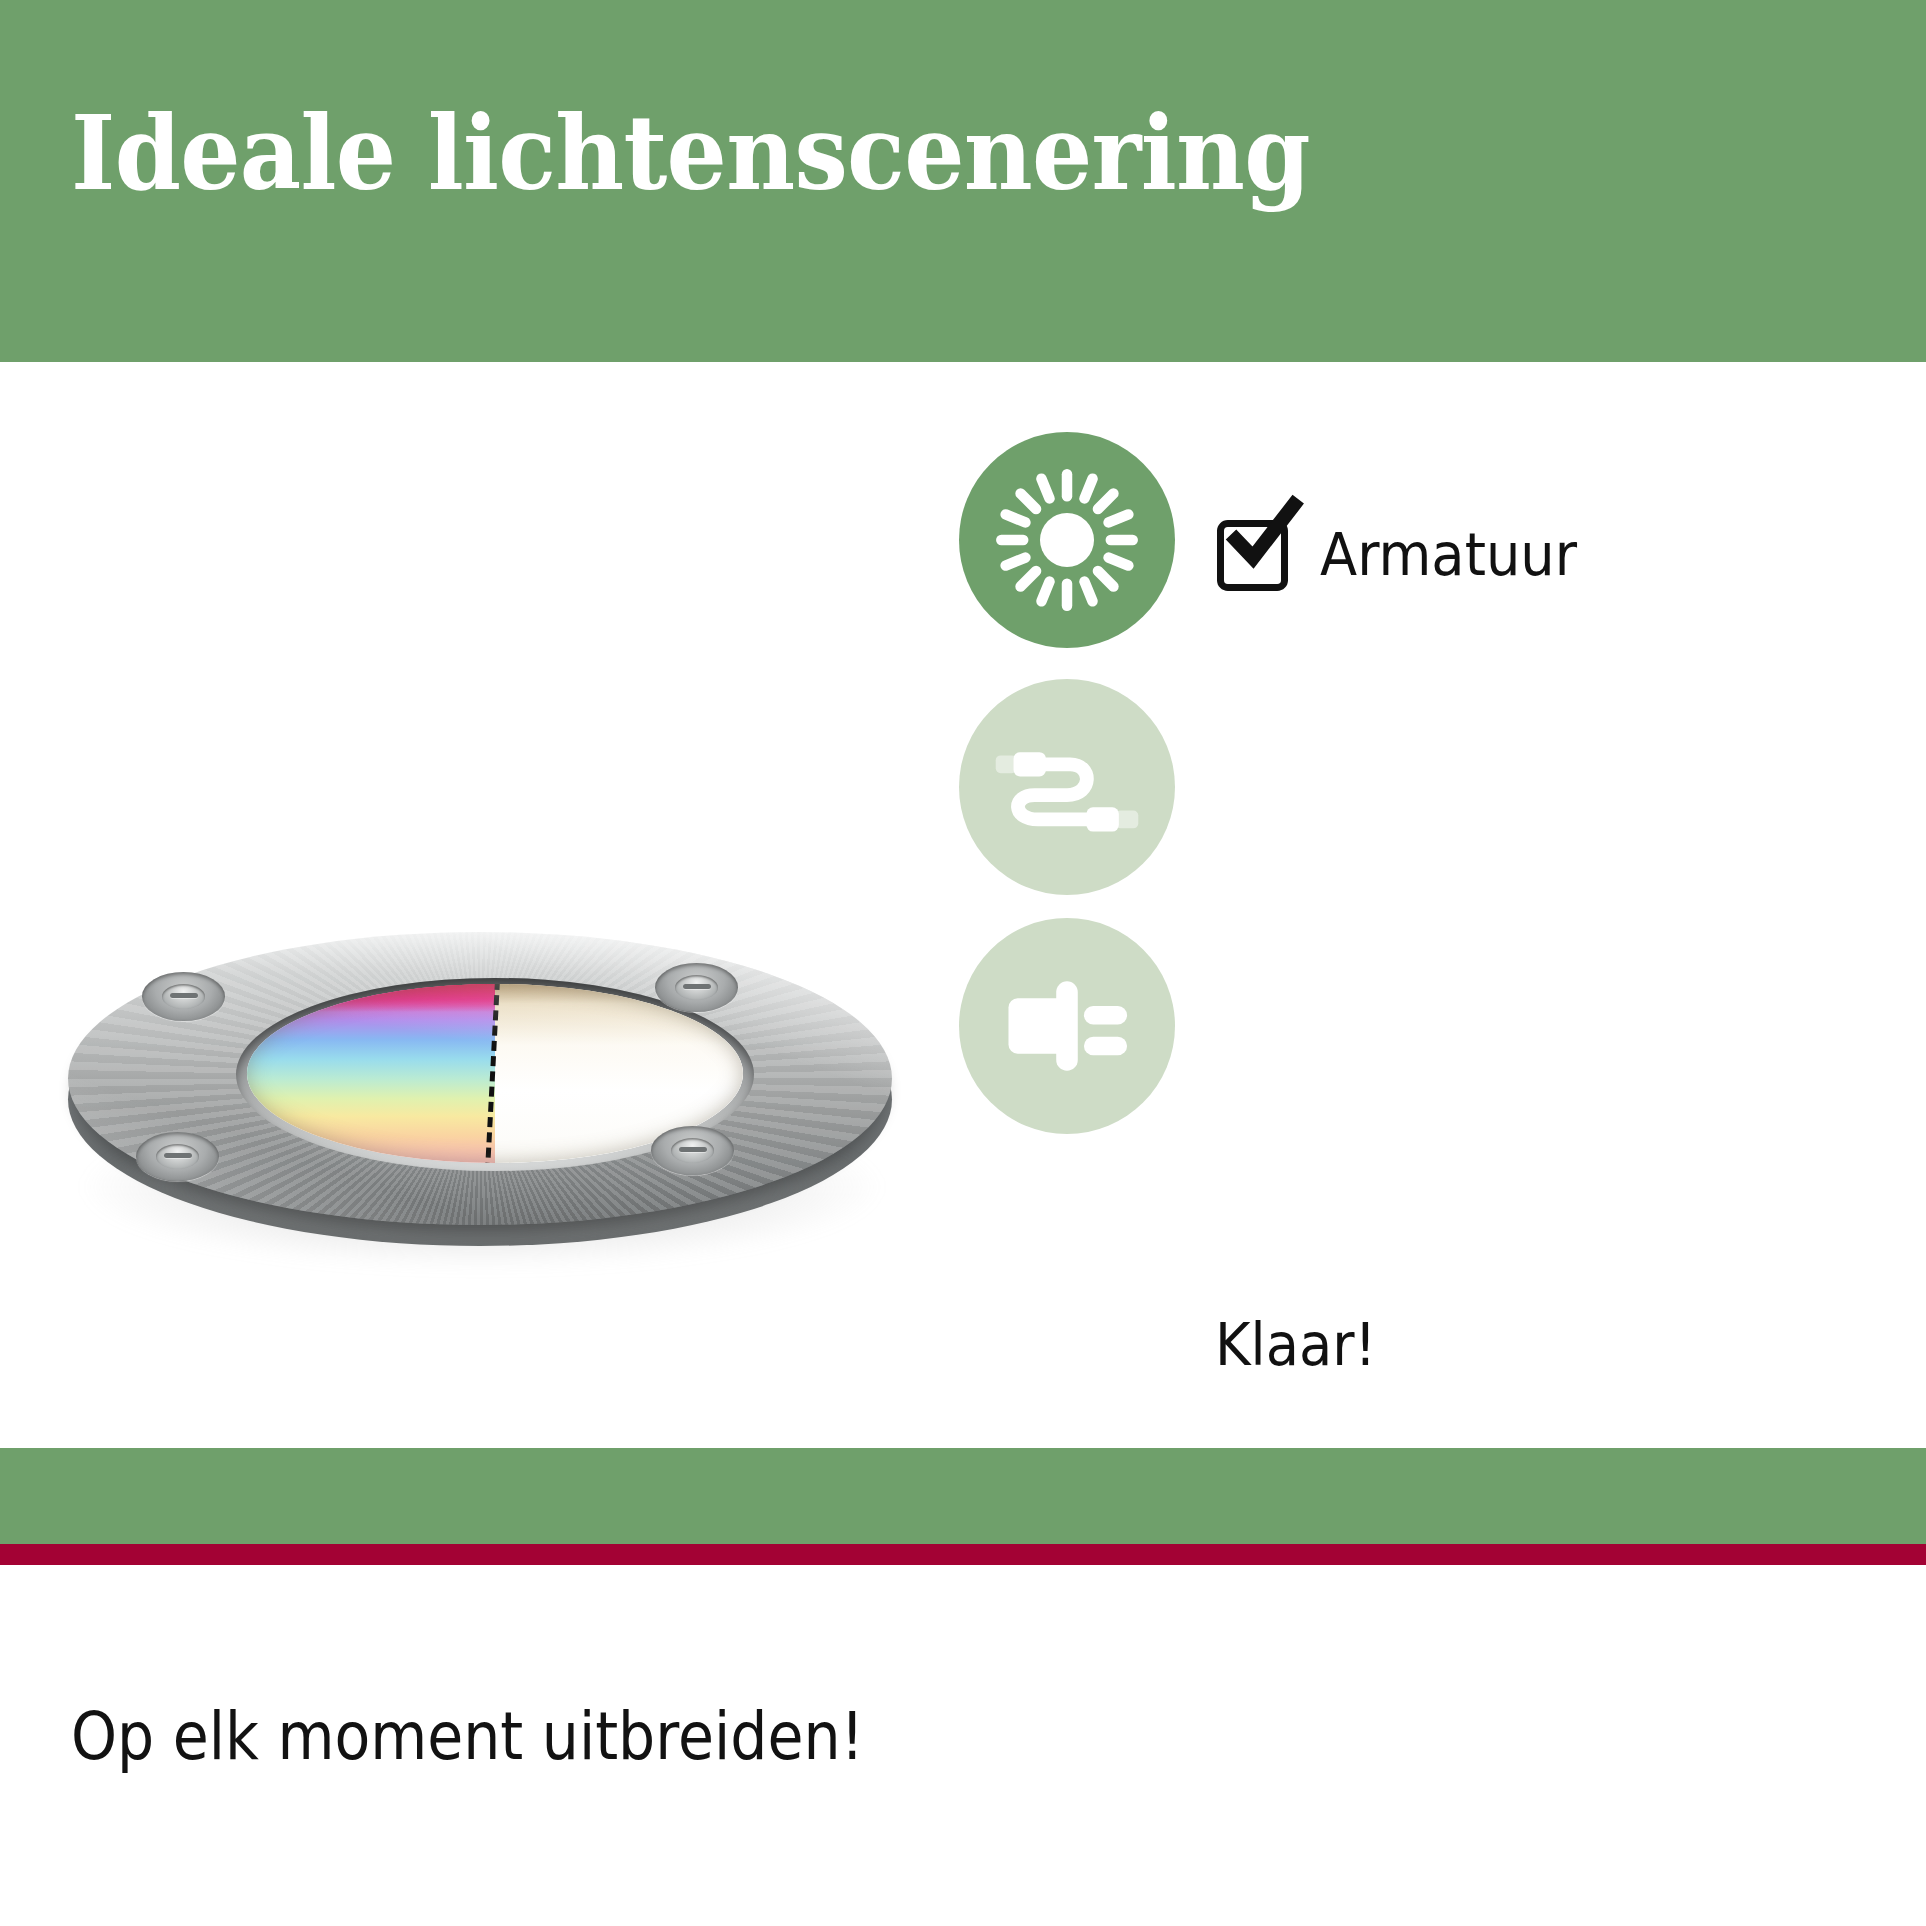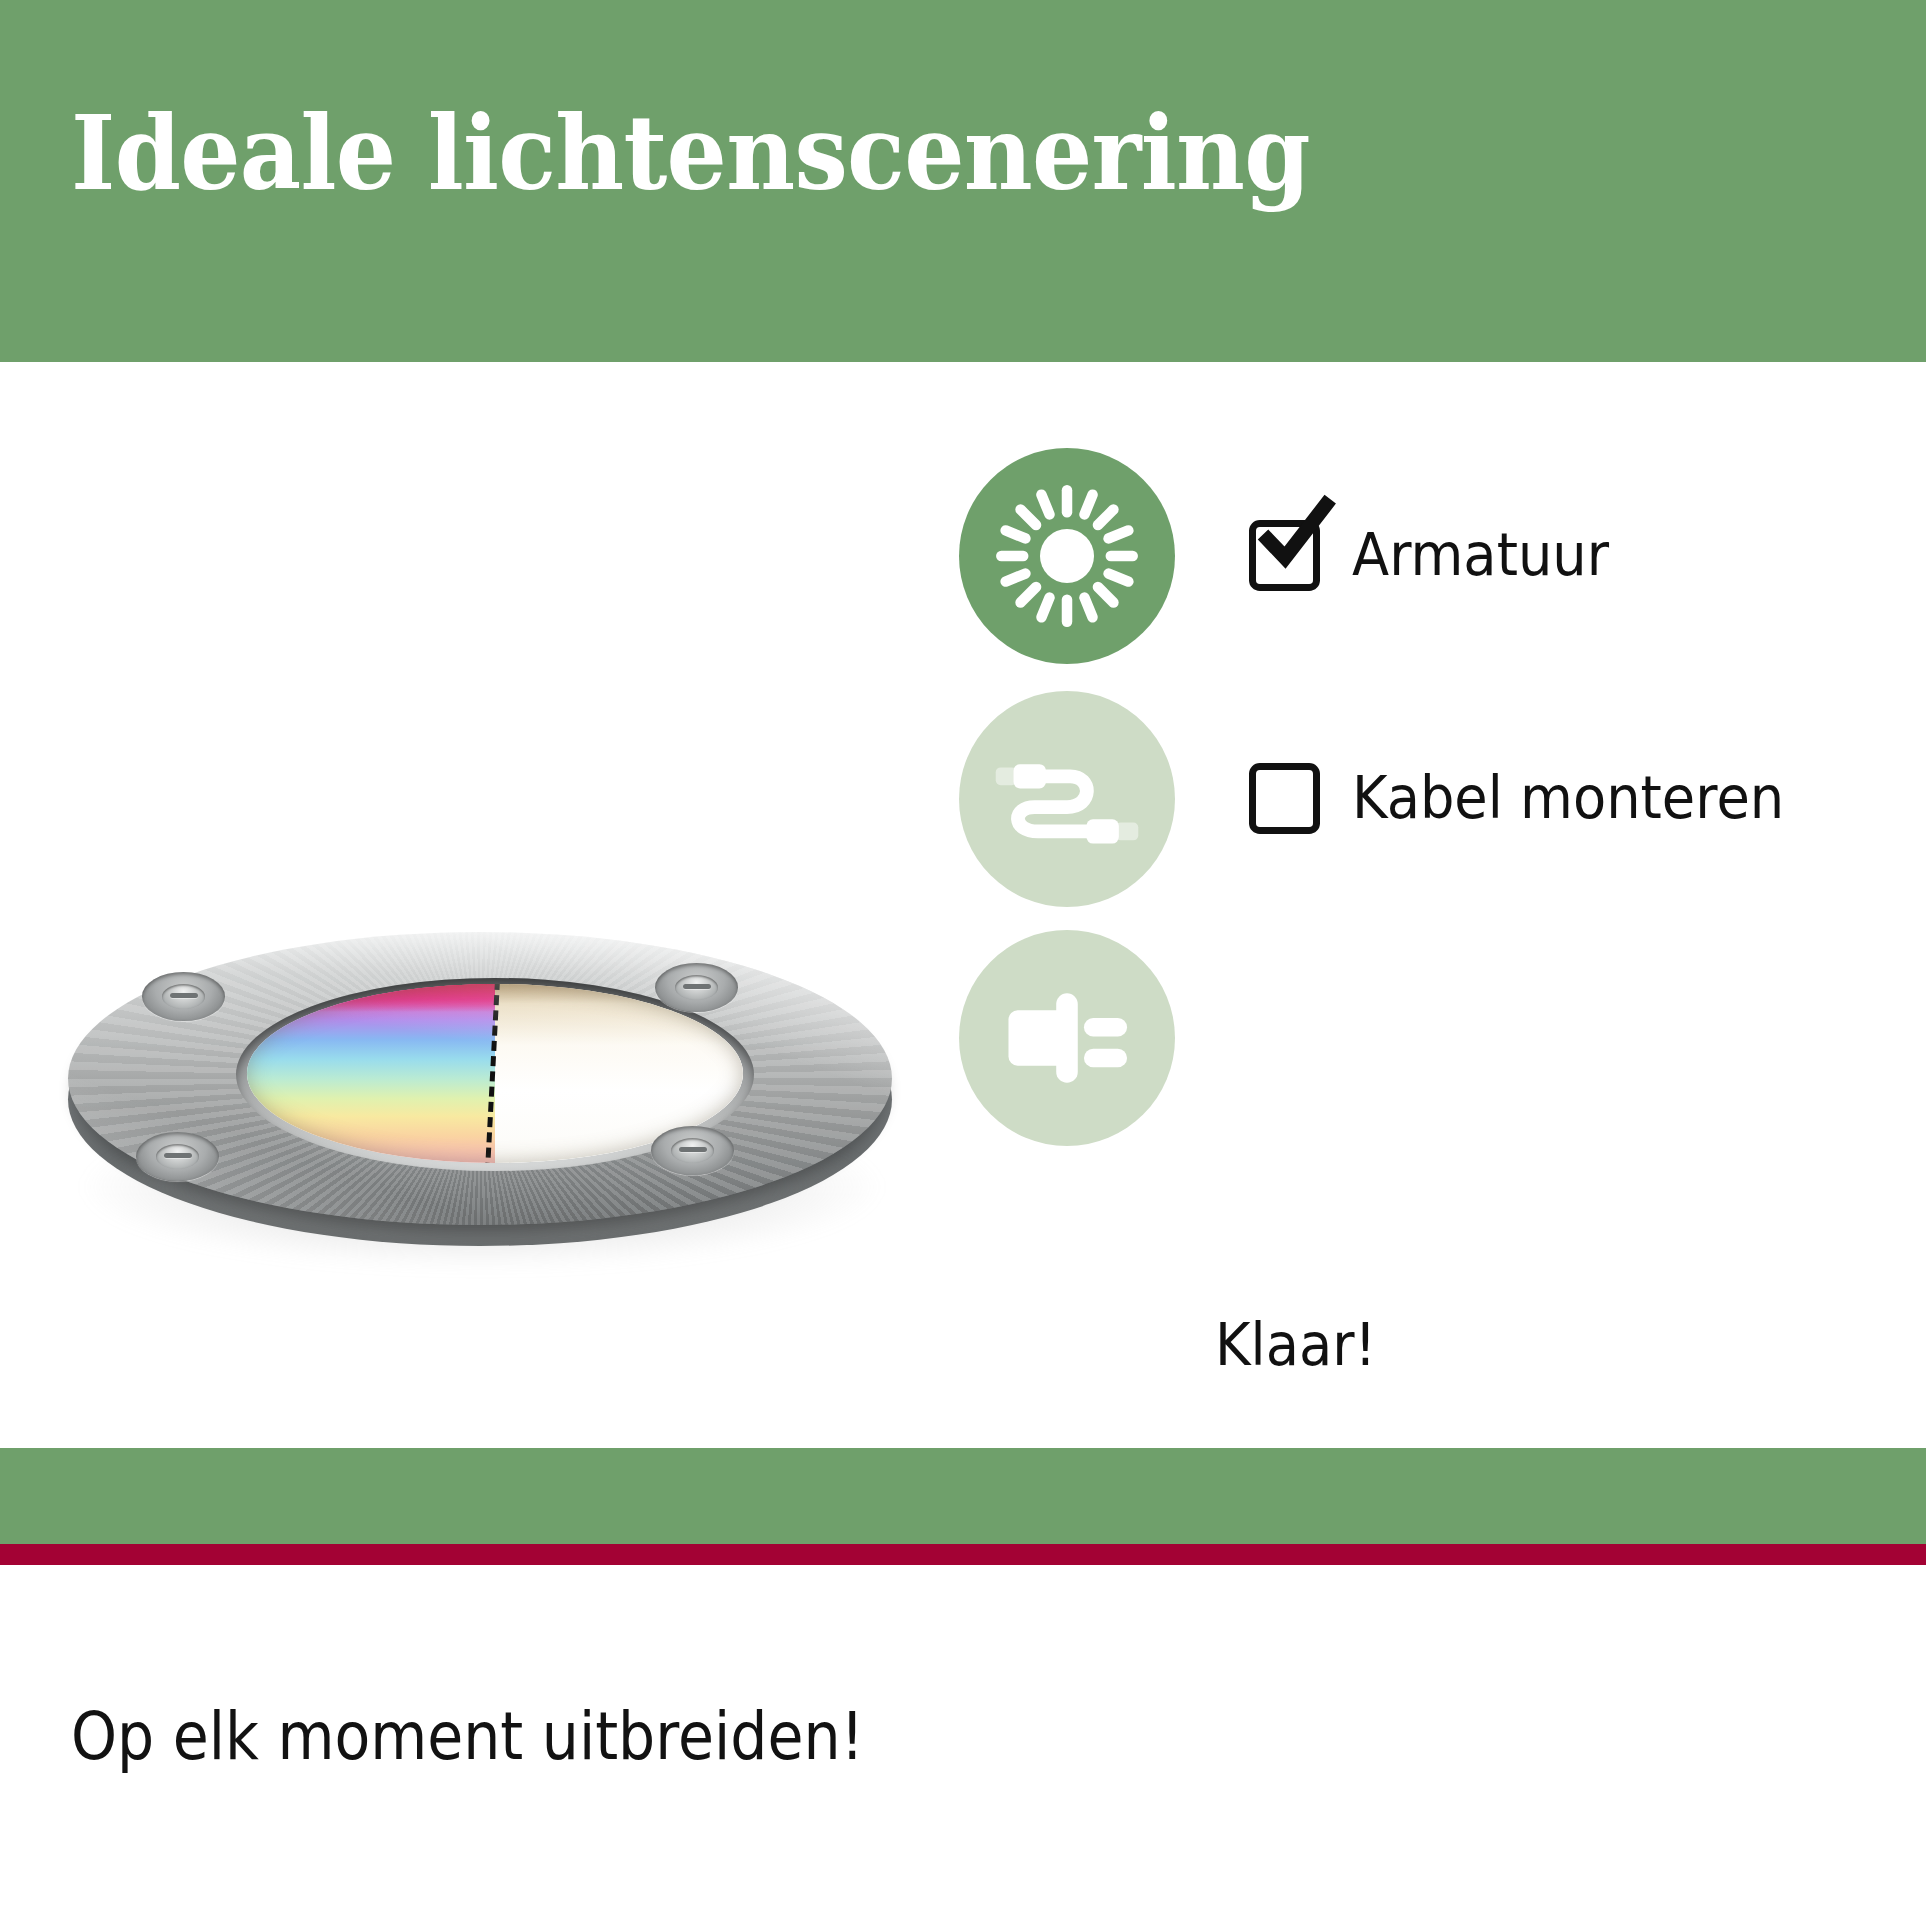--- a/index.html
+++ b/index.html
@@ -152,23 +152,22 @@
     box-shadow:0 0.8px 0 rgba(255,255,255,.55);
   }
   .s1{left:74px;top:40px;}  .s2{left:587px;top:31px;}
   .s3{left:68px;top:200px;} .s4{left:583px;top:194px;}
 
   
   .checklist{
     position:absolute;left:959px;top:432px;width:925px;
   }
   .row{
-    position:relative;display:flex;align-items:center;
+    position:relative;display:flex;
     height:239px;
-    gap:32px;
   }
   .row.r1{height:247px;}
   .icon-circle{
     width:216px;height:216px;border-radius:50%;flex:0 0 216px;
     display:flex;align-items:center;justify-content:center;
     position:relative;
   }
   .icon-circle.filled{background:#6fa06b;}
   .icon-circle.tint{background:#cedcc6;}
   .row-right{
@@ -278,24 +277,20 @@
   <div class="row r2">
     <div class="icon-circle tint">
       <svg class="cable" viewBox="0 0 100 100">
         <path d="M22 36 H52 C66 36 66 55 50 55 H30 C16 55 16 70 32 70 H72" fill="none" stroke="#ffffff" stroke-width="8.5" stroke-linecap="round" stroke-linejoin="round"></path>
         <rect x="17" y="28.5" width="20" height="15" rx="4" fill="#ffffff"></rect>
         <rect x="6" y="30.5" width="13" height="11" rx="3" fill="#ffffff" opacity=".45"></rect>
         <rect x="62" y="62.5" width="20" height="15" rx="4" fill="#ffffff"></rect>
         <rect x="80" y="64.5" width="14" height="11" rx="3" fill="#ffffff" opacity=".45"></rect>
       </svg>
     </div>
-    <div class="row-right">
-      <div class="checkbox"></div>
-      <div class="row-label">Kabel monteren</div>
-    </div>
   </div>
 
   <div class="row r3">
     <div class="icon-circle tint">
       <svg class="plug" viewBox="0 0 100 100">
         <rect x="12" y="32" width="40" height="36" rx="6" fill="#ffffff"></rect>
         <rect x="43" y="21" width="14" height="58" rx="7" fill="#ffffff"></rect>
         <rect x="61" y="37" width="28" height="12" rx="6" fill="#ffffff"></rect>
         <rect x="61" y="57" width="28" height="12" rx="6" fill="#ffffff"></rect>
       </svg>

